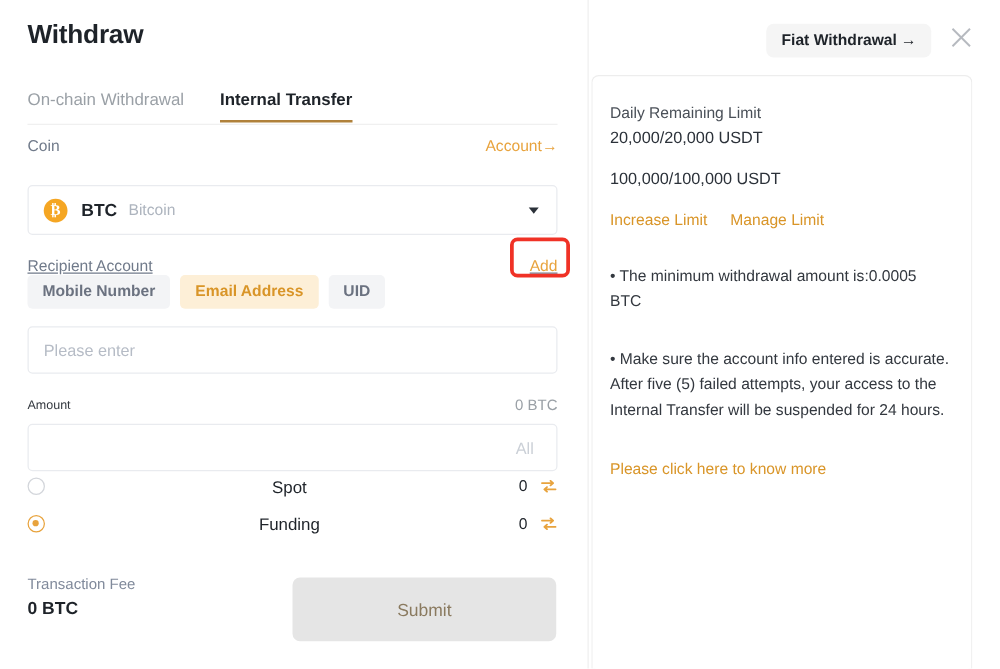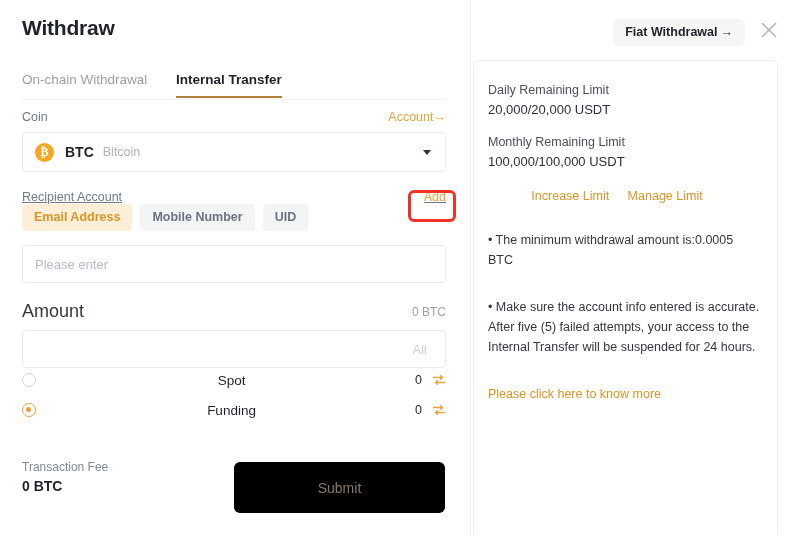--- a/index.html
+++ b/index.html
@@ -123,21 +123,21 @@
     height: 38px;
     border: 1px solid #e9ebef;
     border-radius: 4px;
     display: flex;
     align-items: center;
     padding: 0 12px;
     box-sizing: border-box;
   }
 
   
-  #coin-row { margin-bottom: 8px; gap: 24px; }
+  #coin-row { margin-bottom: 24px; gap: 24px; }
   .coin-select {
     margin-bottom: 18px;
     justify-content: space-between;
     height: 40px;
   }
   .coin-left { display: flex; align-items: center; }
   .coin-icon {
     width: 19px; height: 19px;
     border-radius: 50%;
     background: #f5a623;
@@ -191,21 +191,21 @@
     padding: 0 12px;
     font-family: "Liberation Sans", sans-serif;
     font-size: 13px;
     color: #1e2329;
     outline: none;
     background: #fff;
   }
   .text-input::placeholder { color: #b6bcc6; }
 
   #amount-row { margin-top: 18px; margin-bottom: 8px; }
-  .amount-label { font-size: 18px; color: #33383f; }
+  .amount-label { font-size: 10px; color: #33383f; }
   .amount-value { font-size: 12px; color: #9aa0a6; }
 
   .amount-box {
     position: relative;
     height: 38px;
     border: 1px solid #e9ebef;
     border-radius: 4px;
     box-sizing: border-box;
     display: flex;
     align-items: center;
@@ -264,21 +264,21 @@
     height: 56px;
   }
   .fee-label { font-size: 12px; color: #808a9b; }
   .fee-value { font-size: 14px; font-weight: bold; color: #1e2329; margin-top: 4px; }
   .submit-btn {
     position: absolute;
     left: 212px;
     top: 2px;
     width: 211px;
     height: 51px;
-    background: #000000;
+    background: #e5e5e5;
     border: none;
     border-radius: 6px;
     font-family: "Liberation Sans", sans-serif;
     font-size: 14px;
     color: #8a7a5f;
     cursor: pointer;
   }
 
   
   .annot-box {
@@ -318,21 +318,21 @@
     font-size: 12.5px;
     color: #4a5058;
     line-height: 1.55;
   }
   .limit-value {
     font-size: 13px;
     color: #2b3139;
     line-height: 1.55;
     margin-bottom: 12px;
   }
-  .limit-links { margin-top: 14px; text-align: center; }
+  .limit-links { margin-top: 14px; }
   .limit-links a {
     font-size: 12.5px;
     color: #d99528;
     text-decoration: none;
     cursor: pointer;
     margin-right: 14px;
   }
   .note {
     font-size: 12.5px;
     color: #33383f;
@@ -391,22 +391,22 @@
     <div class="caret"></div>
   </div>
 
   
   <div class="row-label" id="recipient-row">
     <span>Recipient Account</span>
     <span class="link-orange">Add</span>
   </div>
 
   <div class="pill-group">
+    <div class="pill idle">Mobile Number</div>
     <div class="pill active">Email Address</div>
-    <div class="pill idle">Mobile Number</div>
     <div class="pill idle">UID</div>
   </div>
 
   <input class="text-input" type="text" placeholder="Please enter" style="">
 
   
   <div class="row-label" id="amount-row">
     <span class="amount-label">Amount</span>
     <span class="amount-value">0 BTC</span>
   </div>
@@ -453,21 +453,20 @@
   <div class="fee-value">0 BTC</div>
   <button class="submit-btn">Submit</button>
 </div>
 
 <div class="divider"></div>
 
 <div class="side-panel">
   <div class="limit-title">Daily Remaining Limit</div>
   <div class="limit-value">20,000/20,000 USDT</div>
 
-  <div class="limit-title">Monthly Remaining Limit</div>
   <div class="limit-value">100,000/100,000 USDT</div>
 
   <div class="limit-links">
     <a>Increase Limit</a>
     <a>Manage Limit</a>
   </div>
 
   <div class="note">• The minimum withdrawal amount is:0.0005 BTC</div>
   <div class="note">• Make sure the account info entered is accurate. After five (5) failed attempts, your access to the Internal Transfer will be suspended for 24 hours.</div>
 

